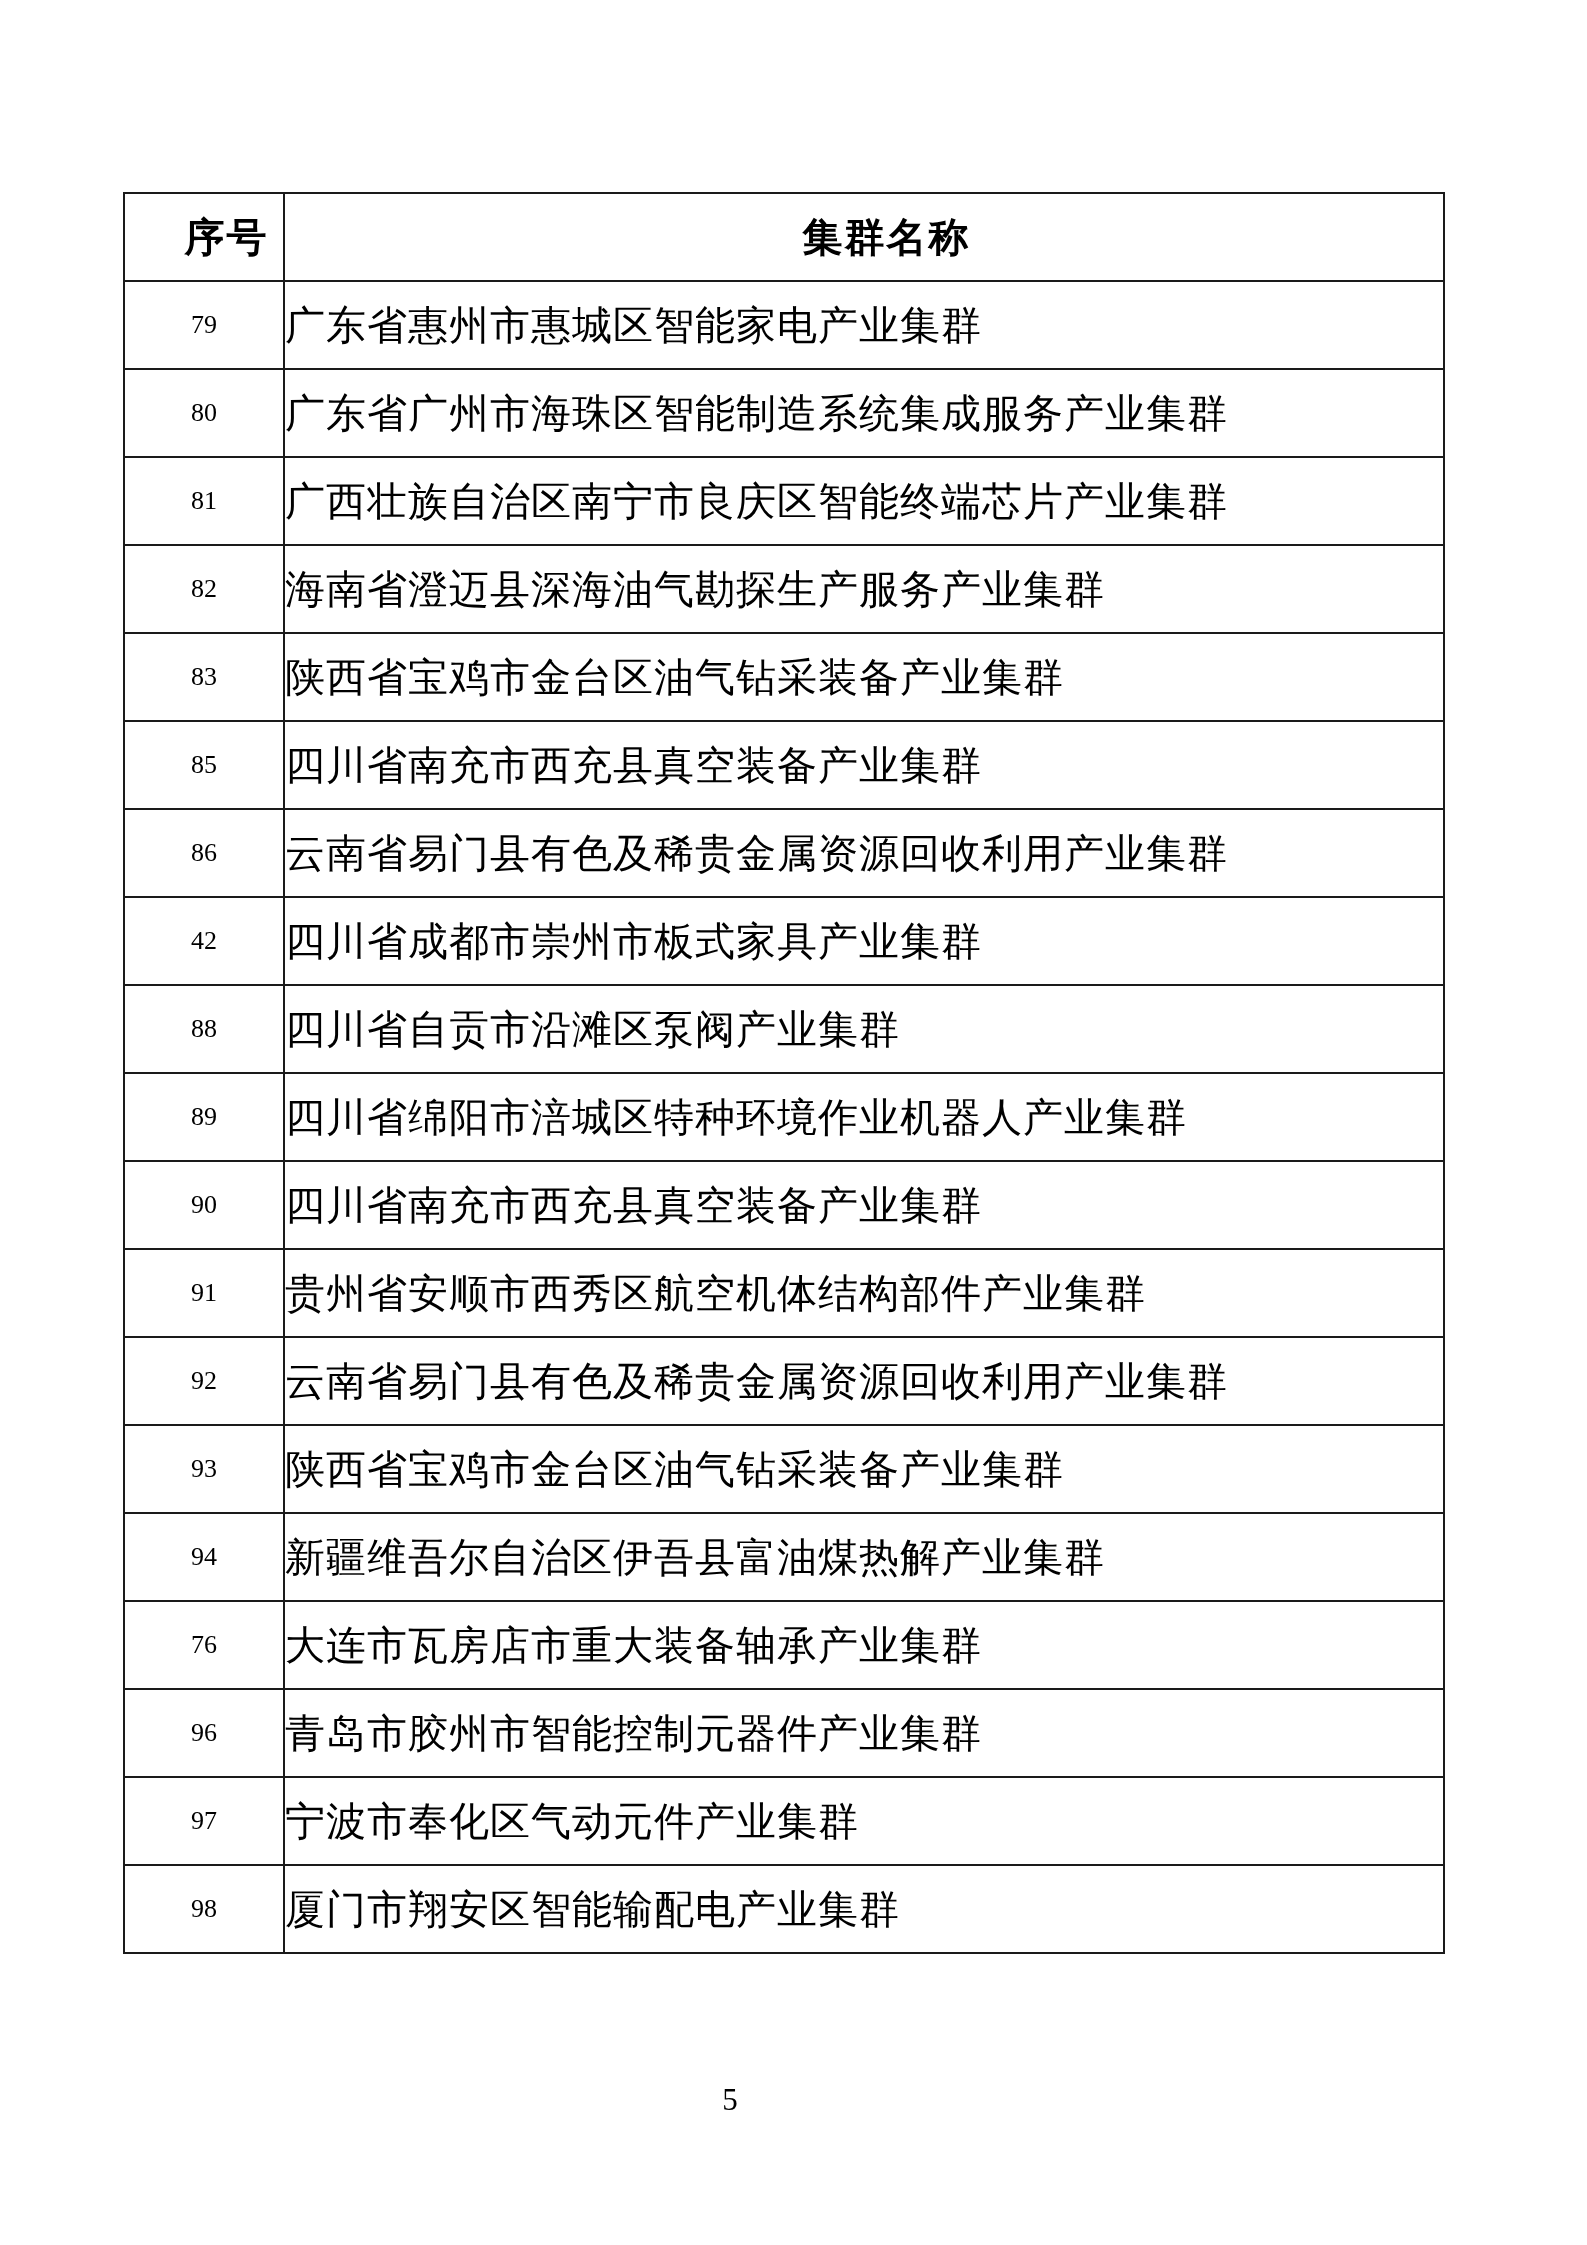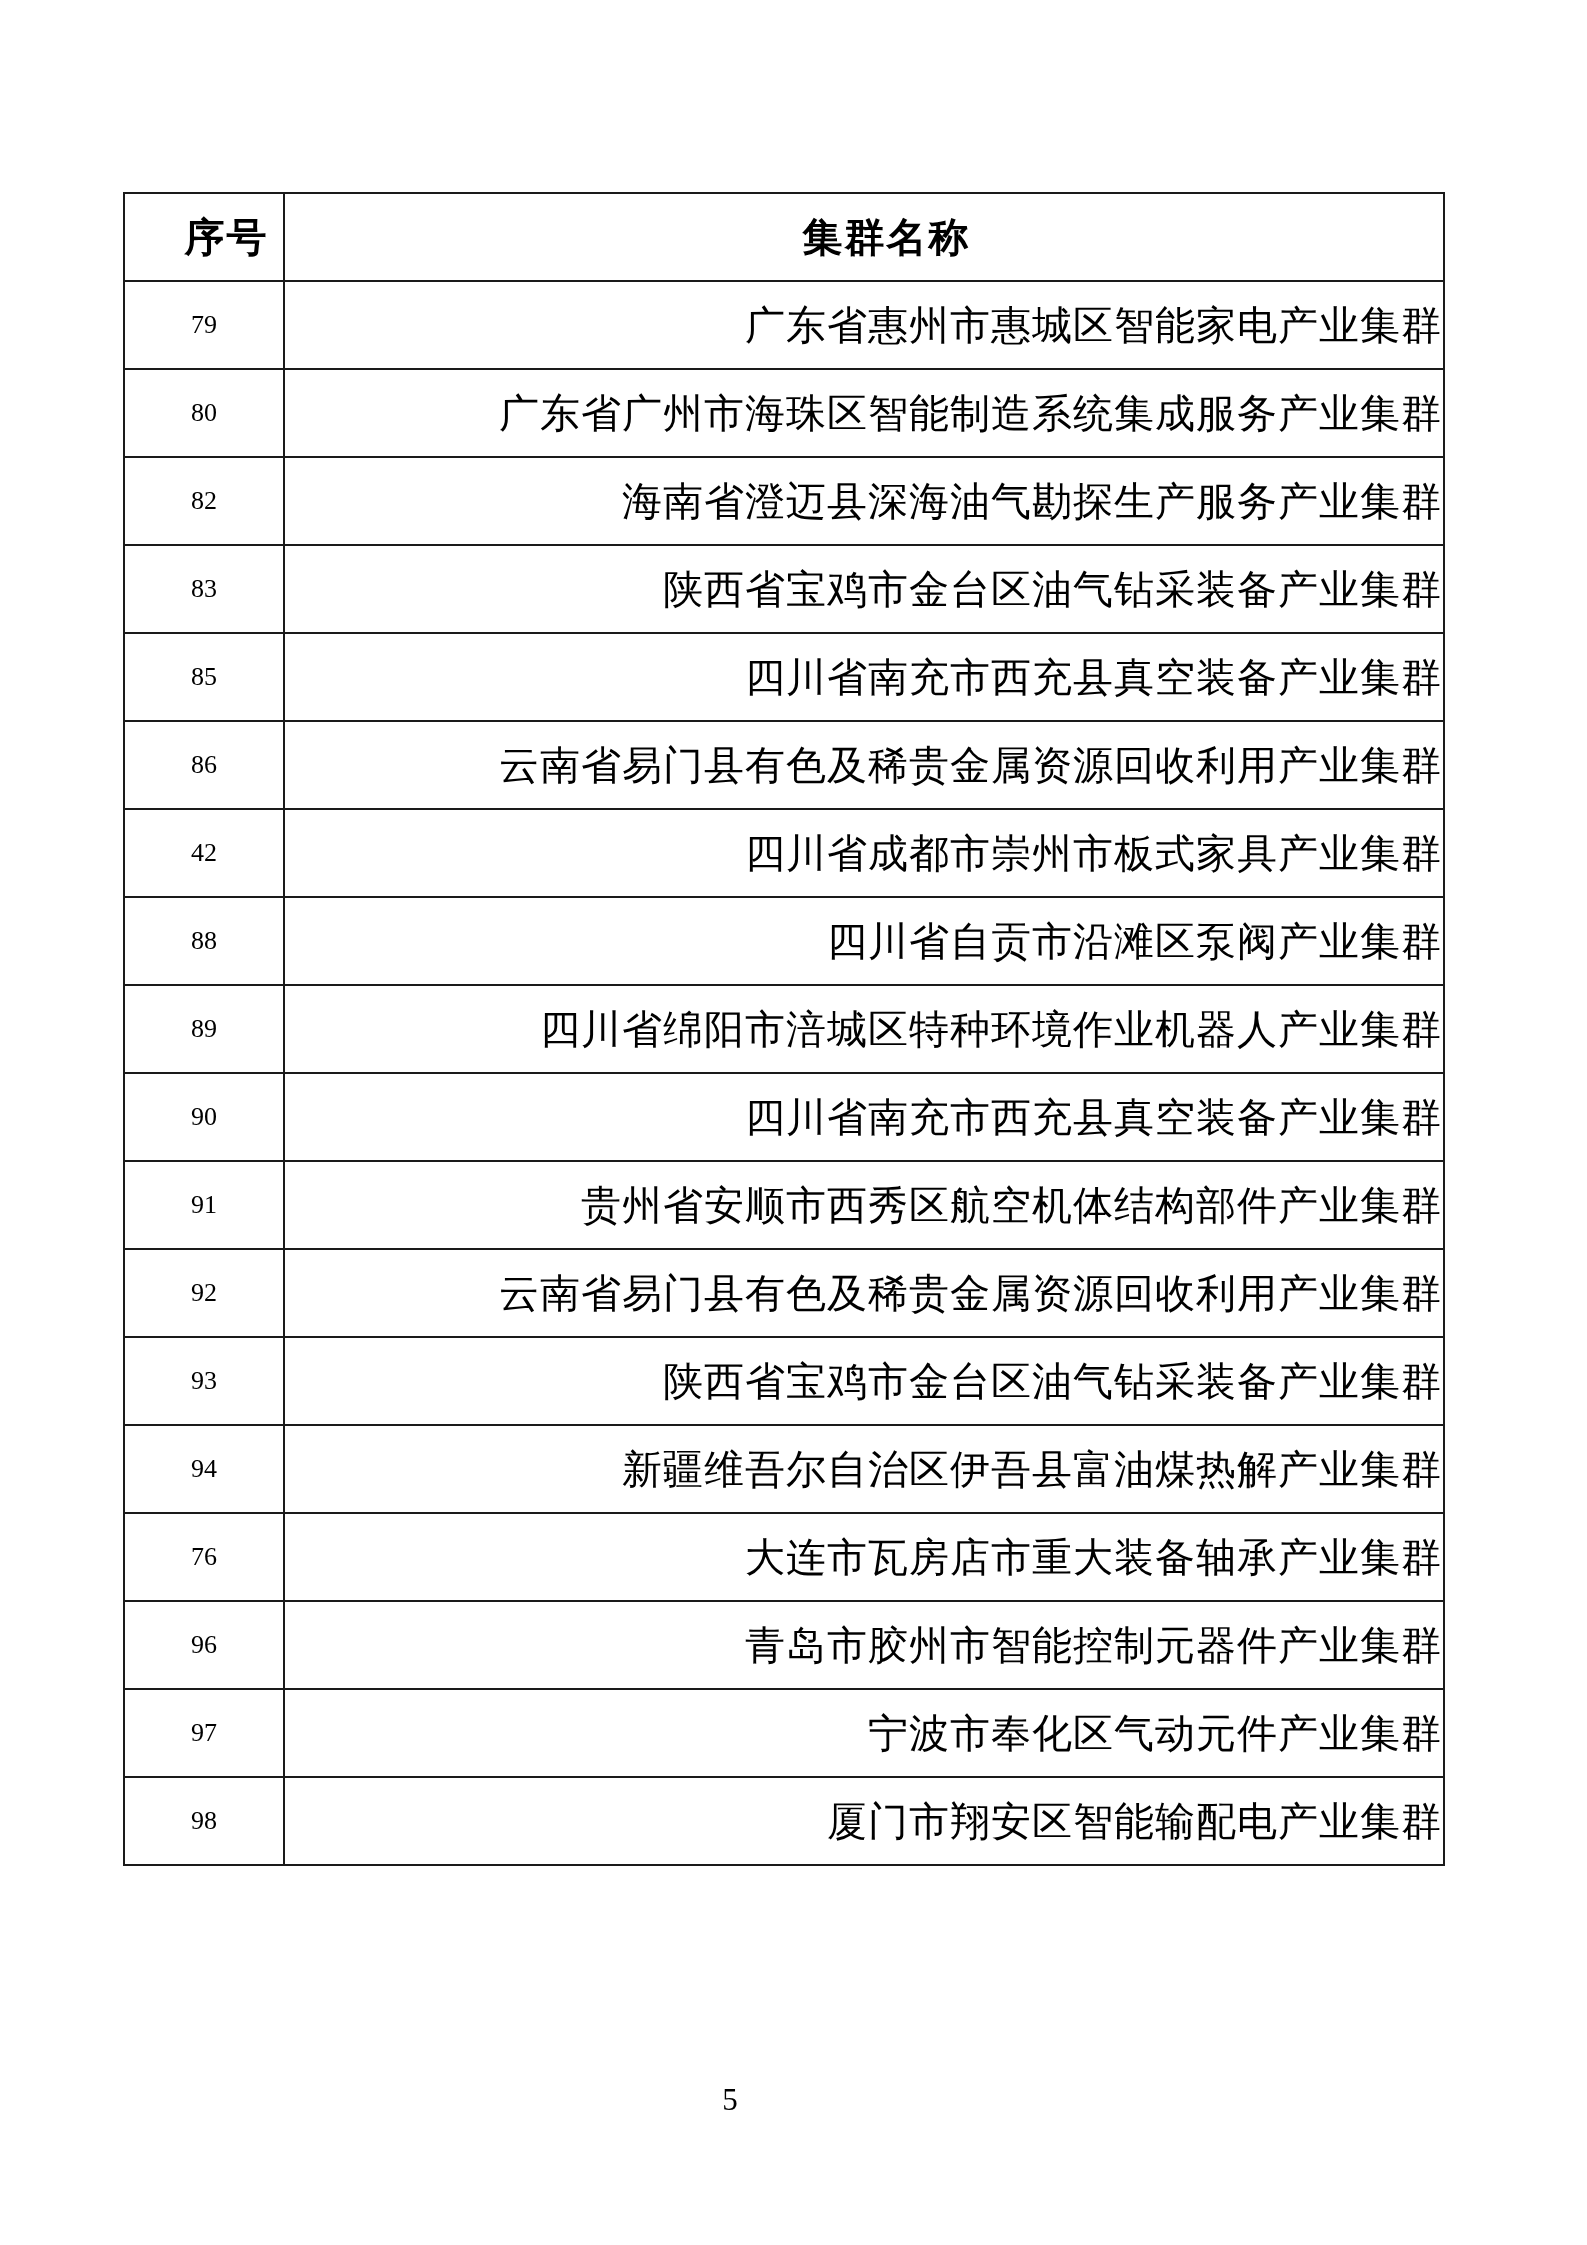--- a/index.html
+++ b/index.html
@@ -47,21 +47,20 @@
   }
   td.cell-no {
     text-align: center;
     font-size: 26px;
     font-family: "Liberation Serif", "DejaVu Serif", serif;
   }
   td.cell-name {
     padding-left: 0;
     font-size: 40px;
     letter-spacing: 1px;
-    text-align: right;
   }
   .page-number {
     position: absolute;
     left: 0;
     top: 2082px;
     width: 1460px;
     text-align: center;
     font-size: 31px;
     font-family: "Liberation Serif", "DejaVu Serif", serif;
   }
@@ -86,20 +85,24 @@
   <tr>
     <td class="cell-no">79</td>
     <td class="cell-name">广东省惠州市惠城区智能家电产业集群</td>
   </tr>
 
   <tr>
     <td class="cell-no">80</td>
     <td class="cell-name">广东省广州市海珠区智能制造系统集成服务产业集群</td>
   </tr>
 
+  <tr>
+    <td class="cell-no">81</td>
+    <td class="cell-name">广西壮族自治区南宁市良庆区智能终端芯片产业集群</td>
+  </tr>
 
   <tr>
     <td class="cell-no">82</td>
     <td class="cell-name">海南省澄迈县深海油气勘探生产服务产业集群</td>
   </tr>
 
   <tr>
     <td class="cell-no">83</td>
     <td class="cell-name">陕西省宝鸡市金台区油气钻采装备产业集群</td>
   </tr>

